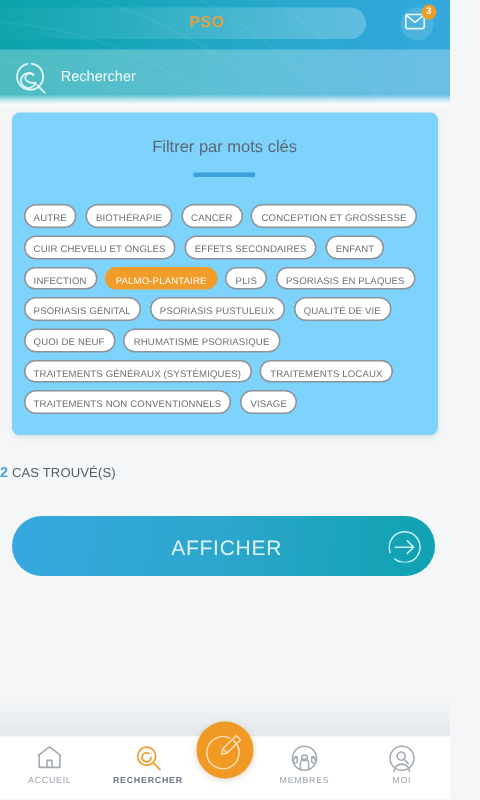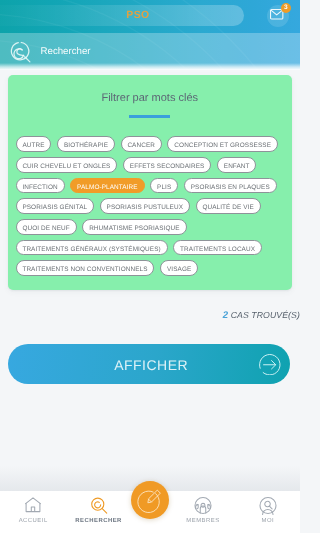--- a/index.html
+++ b/index.html
@@ -45,35 +45,35 @@
     background:#ee9c28; color:#fff; font-size:6.5px; line-height:10px; text-align:center; font-weight:bold;
     font-family:"Liberation Sans",sans-serif; }
 
   .searchrow { position:absolute; left:0; top:33px; width:300px; height:37px; }
   .search-ico { position:absolute; left:8.2px; top:6.5px; width:24px; height:24px; }
   .search-text { position:absolute; left:40.5px; top:0; height:37px; line-height:38.2px;
      color:rgba(255,255,255,.95); font-size:9.7px; letter-spacing:0; }
 
   
   .card { position:absolute; left:8px; top:74.6px; width:283.5px; height:215.7px;
-     background:#86efac; border-radius:5px;
+     background:#7dd3fc; border-radius:5px;
      box-shadow:0 1px 2px rgba(60,70,85,.07), 0 2px 6px rgba(60,70,85,.05); }
   .card-title { position:absolute; left:0; top:0; width:283.5px; text-align:center;
      color:#5c6775; font-size:11px; line-height:11px; padding-top:18.9px; }
   .title-rule { position:absolute; left:121.2px; top:40.7px; width:41.3px; height:2.6px; background:#3a9fdc; }
   .tags { position:absolute; left:0; top:61.7px; width:283.5px;
      padding:0 7.5px; display:flex; flex-wrap:wrap; gap:5px 5.6px; }
   .tag { border:1px solid #8e9399; border-radius:8px; color:#6b7075;
      font-size:6.4px; letter-spacing:.1px; padding:0 5.9px; height:15.7px; line-height:17px;
      white-space:nowrap; background:#fff; }
   .tag.active { background:#f19c28; border-color:#f19c28; color:#fff; }
 
   
-  .result { position:absolute; left:0; top:310px; width:300px; text-align:right;
-     font-size:8.7px; color:#555f6b; letter-spacing:.1px;font-style:italic; }
+  .result { position:absolute; left:0; top:310px; width:300px; text-align:left;
+     font-size:8.7px; color:#555f6b; letter-spacing:.1px; }
   .result .num { color:#4aa3d8; font-weight:bold; font-size:9.6px; }
 
   
   .cta { position:absolute; left:8px; top:344px; width:282px; height:40px; border-radius:20px;
     background:linear-gradient(96deg,#37a8e0 0%,#2ba6cb 52%,#0fa2b0 100%); }
   .cta-label { position:absolute; left:0; top:0; width:282px; height:40px; line-height:43.4px;
     text-align:center; color:#ddf2f7; font-size:14px; letter-spacing:.5px; padding-left:4.3px; }
   .cta-arrow { position:absolute; left:251.3px; top:9.8px; width:21.5px; height:21.5px; }
 
   

